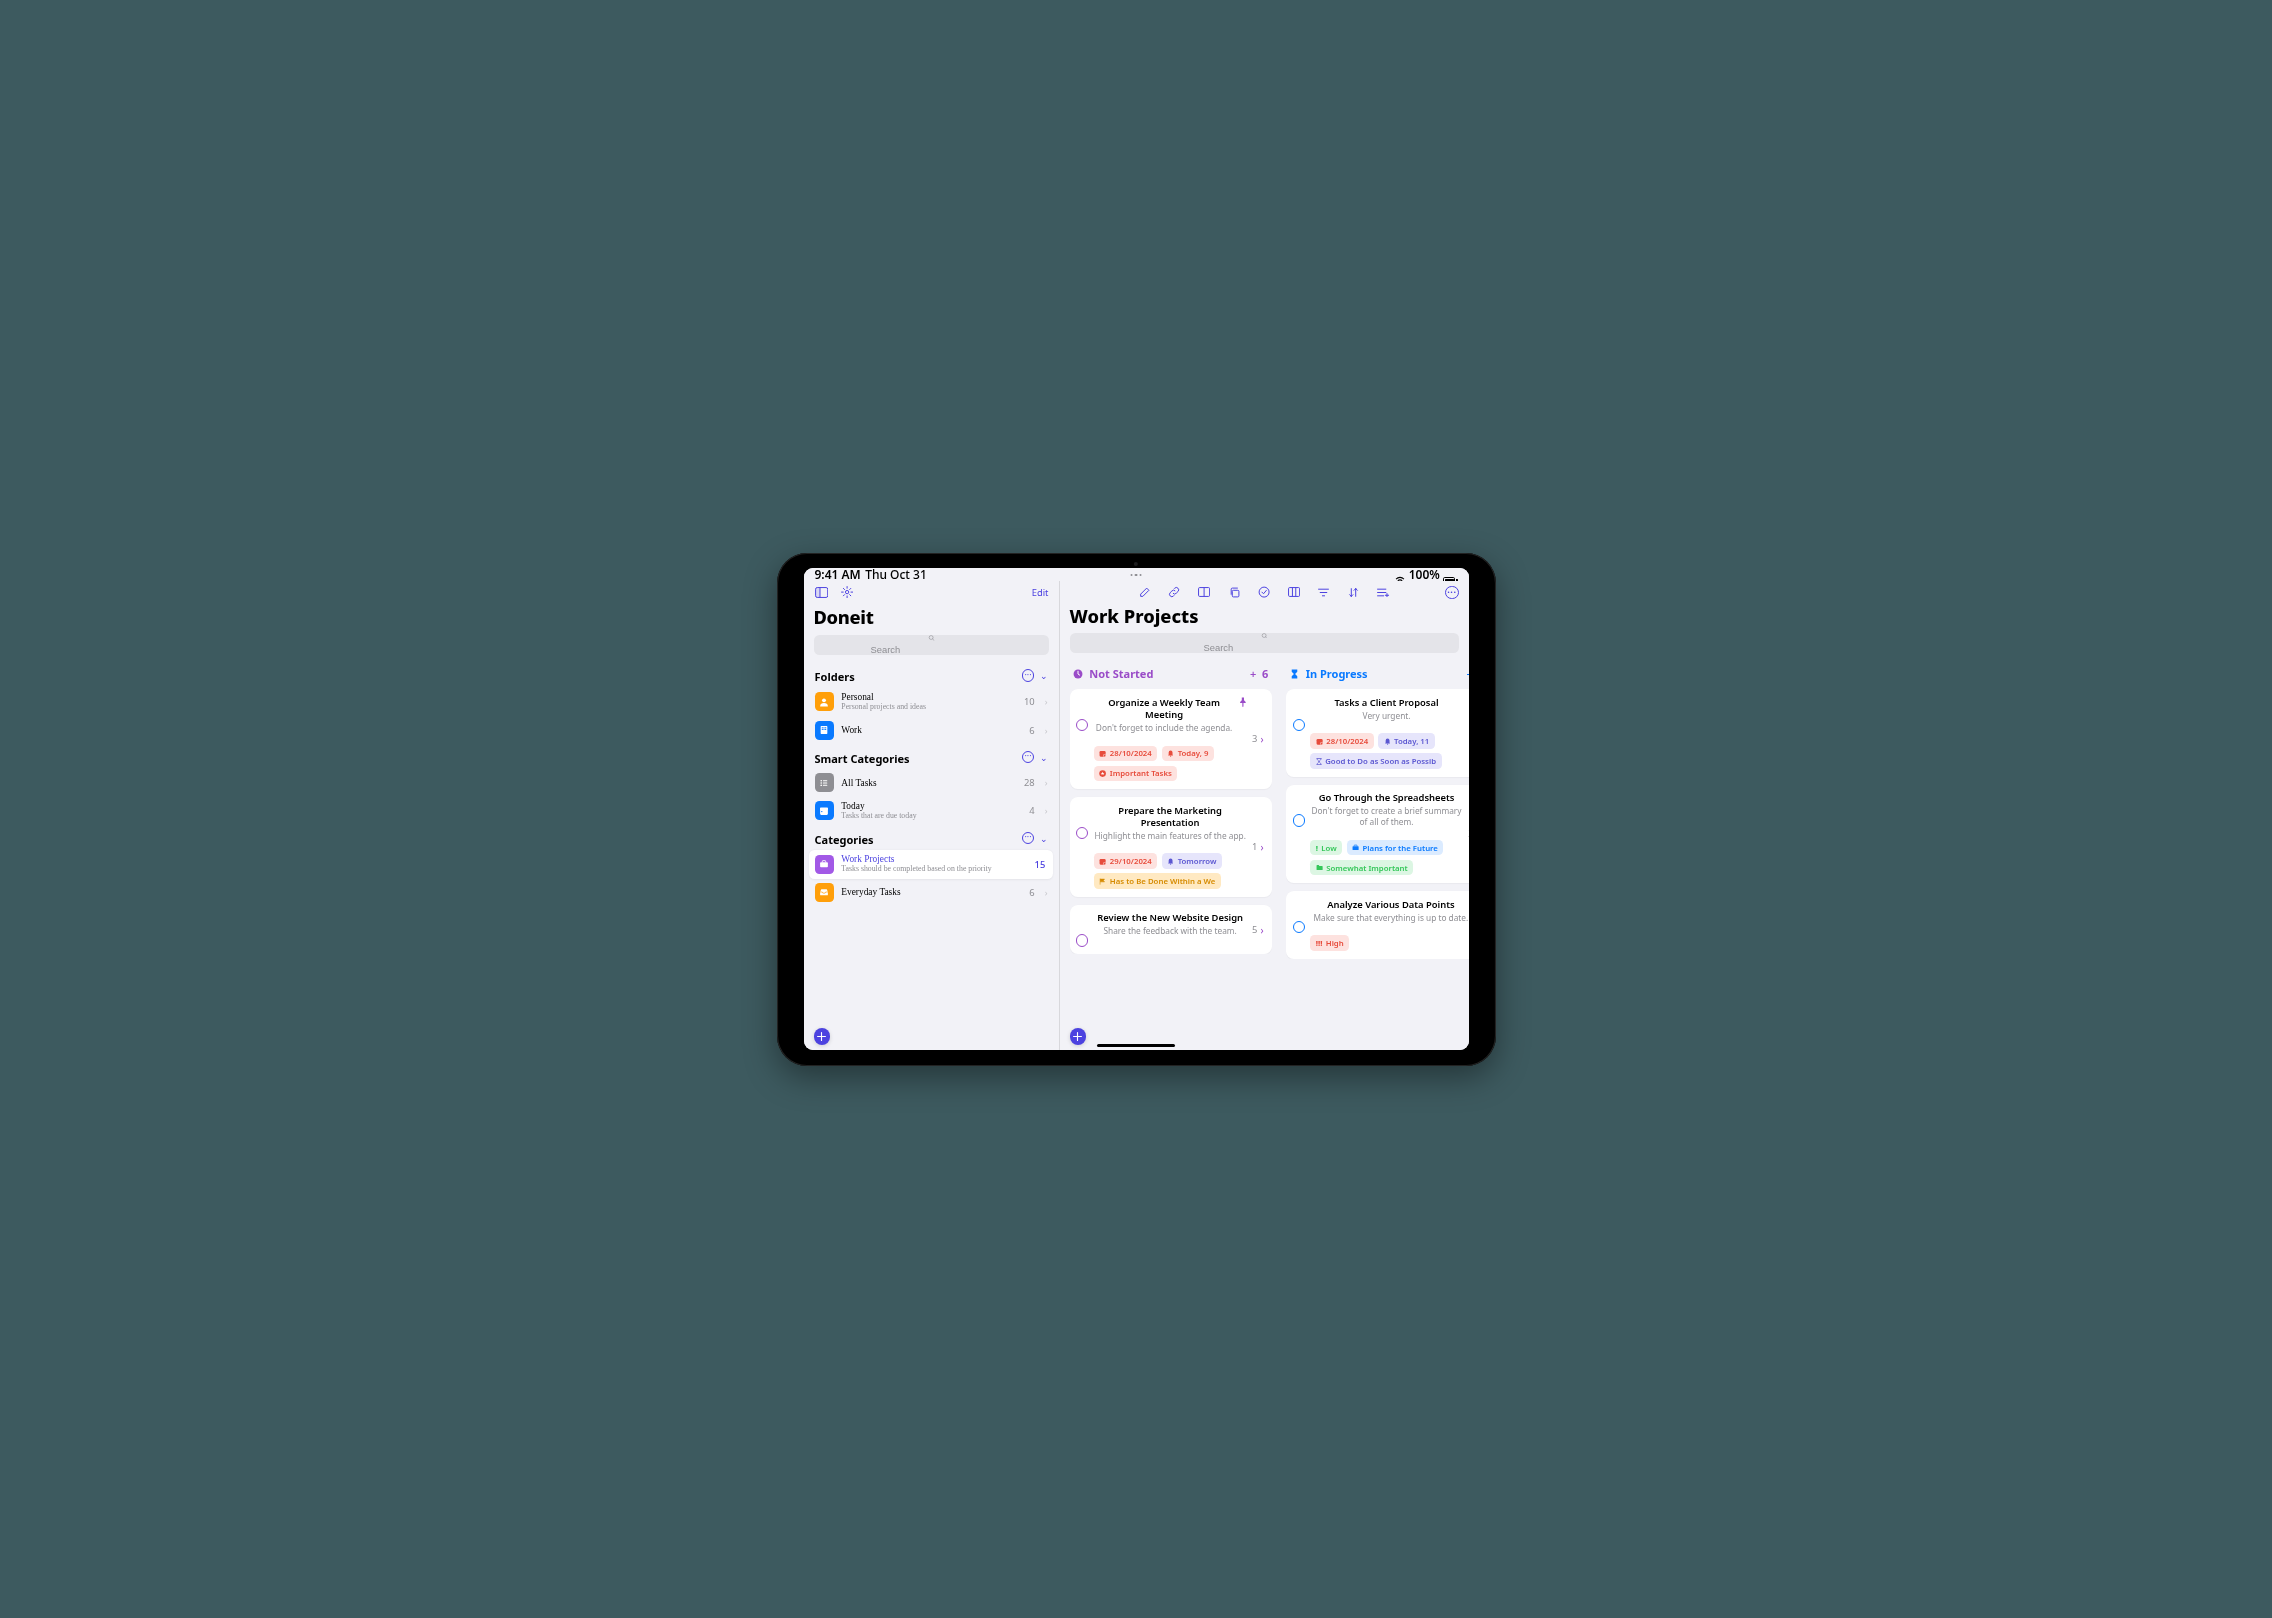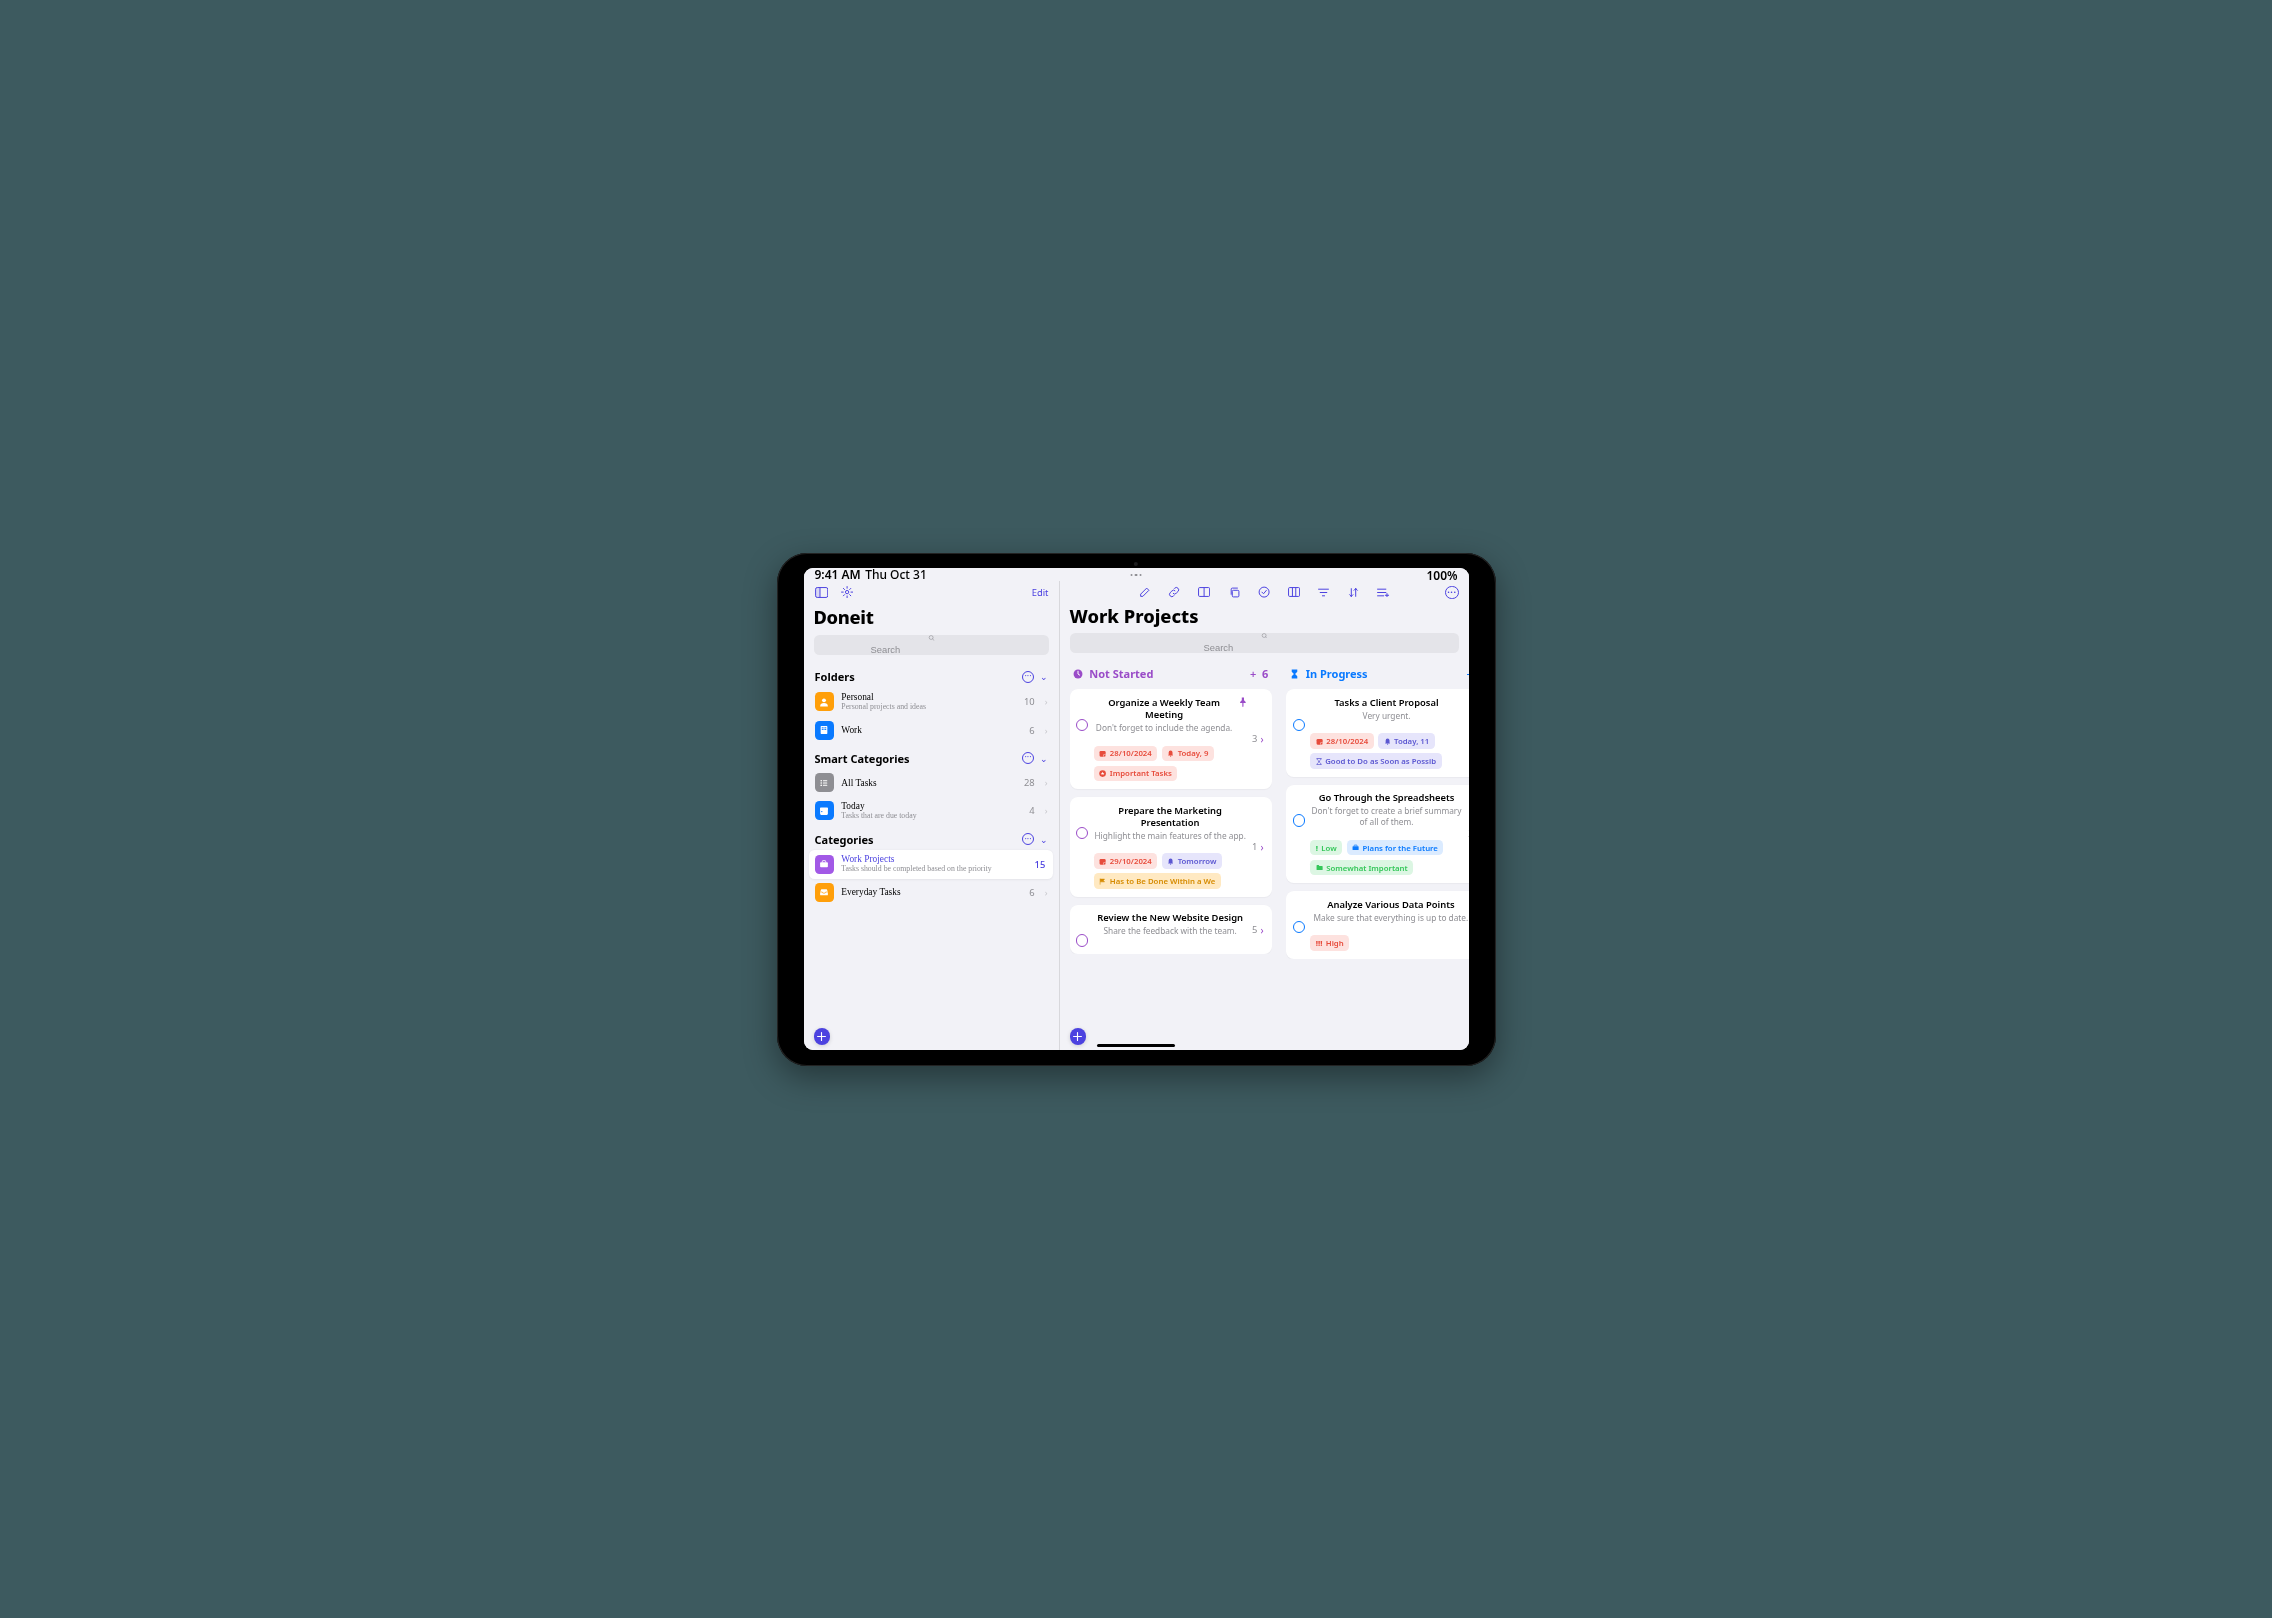--- a/index.html
+++ b/index.html
@@ -48,21 +48,21 @@
     color: #000;
     background: #f2f2f7;
     position: relative;
   }
   .dots3 {
     position: absolute; left: 50%; top: 50%;
     transform: translate(-50%, -50%);
     display: flex; gap: 2.2px;
   }
   .dots3 span { width: 2.2px; height:2.2px; border-radius:50%; background:#8e8e93; }
-  .status-right { display:flex; align-items:flex-start; gap:3.3px;flex-direction:column; }
+  .status-right { display:flex; align-items:flex-end; gap:3.3px; }
   .battery { display:flex; align-items:center; gap:1.1px; }
   .battery-body { width:12.2px; height:6.1px; border:0.6px solid #000; border-radius:1.7px; padding:0.6px; }
   .battery-fill { width:100%; height:100%; background:#000; border-radius:0.6px; }
   .battery-tip { width:1.1px; height:2.8px; background:#000; border-radius:0 0.6px 0.6px 0; }
 
   .app {
     flex: 1;
     display: flex;
     overflow: hidden;
     position: relative;
@@ -118,21 +118,20 @@
     flex-direction: column;
   }
   .search input {
     border: none; background: transparent; flex: 1;
     font-size: 9.4px; color: #000; outline: none;
   }
   .search input::placeholder { color: #8e8e93; }
   .sidebar-scroll { flex:1; overflow-y:auto; padding: 0 5.5px 33px; }
   .section-header {
     display: flex;
-    align-items: center;
     padding: 3.3px 5.5px;
     margin-top: 3.3px;
   }
   .section-header h3 {
     font-size: 11px;
     font-weight: 700;
   }
   .section-header .spacer { flex:1; }
   .section-header .chev { color:#4c42e0; font-size: 9px; margin-left: 5.5px; }
   .hdr-more {

